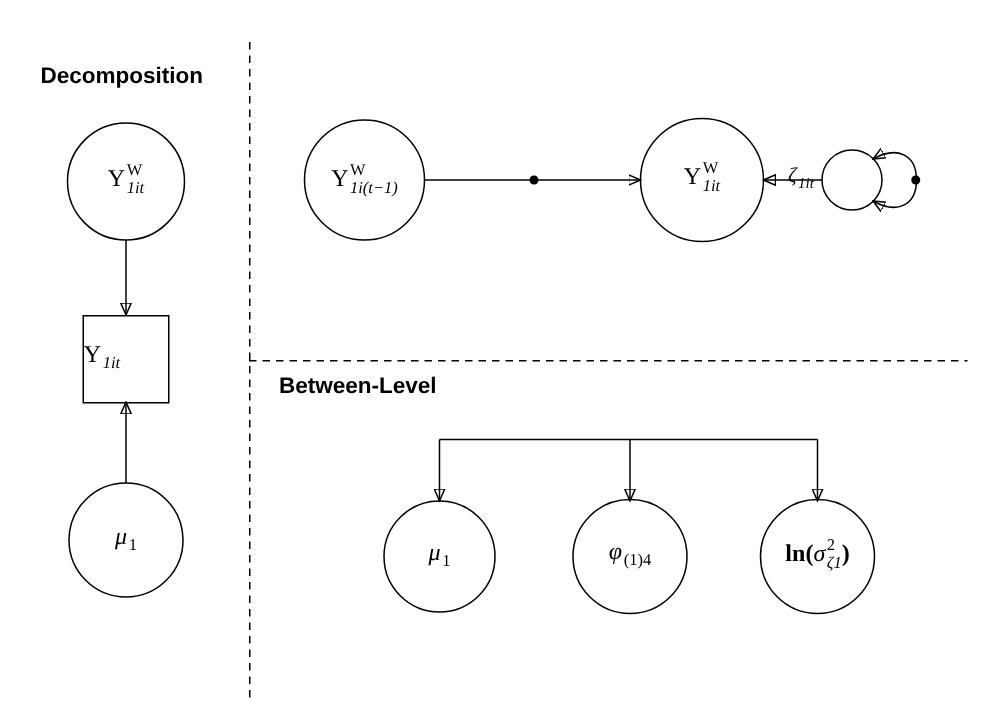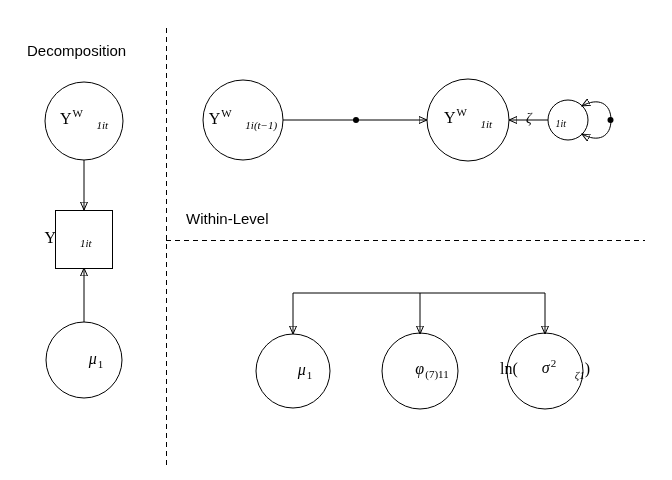--- a/index.html
+++ b/index.html
@@ -1,28 +1,28 @@
 <!DOCTYPE html>
 <html><head>
 <meta charset="utf-8">
 <style>
   html,body{margin:0;padding:0;background:#ffffff;}
   #canvas{position:relative;width:672px;height:480px;background:#ffffff;overflow:hidden;}
   #diagram-svg{position:absolute;left:0;top:0;}
   .heading{position:absolute;font-family:"Liberation Sans","DejaVu Sans",sans-serif;
-           font-weight:normal;font-size:15px;line-height:1;color:#000;white-space:nowrap;}
+           font-weight:bold;font-size:15px;line-height:1;color:#000;white-space:nowrap;}
   .mlabel{position:absolute;transform:translate(-50%,-50%);color:#000;white-space:nowrap;
           font-family:"Liberation Serif","DejaVu Serif",serif;font-size:16px;line-height:1;}
   .mbase{display:inline;}
-  .mpre,.mpost{display:inline;}
+  .mpre,.mpost{display:inline;font-weight:bold;}
   .mstack{display:inline-flex;flex-direction:column;align-items:flex-start;
           vertical-align:middle;font-size:11px;line-height:1.05;margin-left:1px;}
   .msup,.msub{display:block;}
   .msubinline{font-size:11px;vertical-align:-4px;margin-left:1px;}
-  .ital{font-style:italic;margin-left:24px;}
+  .ital{font-style:italic;}
   svg line, svg path, svg rect, svg circle.node{stroke:#000;stroke-width:1;fill:none;}
   svg .dashed{stroke-dasharray:5,4;}
   svg .dot{fill:#000;stroke:none;}
 </style>
 </head>
 <body>
 
 <div id="canvas">
 
   <svg id="diagram-svg" width="672" height="480" viewBox="0 0 672 480">
@@ -93,21 +93,21 @@
     </g>
     <g>
       <circle class="node" cx="420" cy="371" r="38"></circle>
     </g>
     <g>
       <circle class="node" cx="545" cy="371" r="38"></circle>
     </g>
   </svg>
 
   <div class="heading" style="left:27px;top:43px">Decomposition</div>
-  <div class="heading" style="left:186px;top:211px">Within-Level</div>
+  <div class="heading" style="left:186px;top:250px">Between-Level</div>
 
   <div class="mlabel" style="left:84px;top:120px">
     <span class="mbase">Y</span><span class="mstack">
         <span class="msup">W</span>
         <span class="msub ital">1it</span>
       </span>
   </div>
 
   <div class="mlabel" style="left:68px;top:239px">
     <span class="mbase">Y</span><span class="msubinline ital">1it</span>
@@ -133,21 +133,21 @@
 
   <div class="mlabel" style="left:534px;top:120px;font-size:14px">
     <span class="mbase ital">ζ</span><span class="msubinline ital" style="font-size:10px">1it</span>
   </div>
 
   <div class="mlabel" style="left:293px;top:371px">
     <span class="mbase ital">μ</span><span class="msubinline">1</span>
   </div>
 
   <div class="mlabel" style="left:420px;top:370px">
-    <span class="mbase ital">φ</span><span class="msubinline">(7)11</span>
+    <span class="mbase ital">φ</span><span class="msubinline">(1)4</span>
   </div>
 
   <div class="mlabel" style="left:545px;top:370px">
     <span class="mpre">ln(</span><span class="mbase ital">σ</span><span class="mstack">
         <span class="msup">2</span>
         <span class="msub ital">ζ1</span>
       </span><span class="mpost">)</span>
   </div>
 
 </div>

